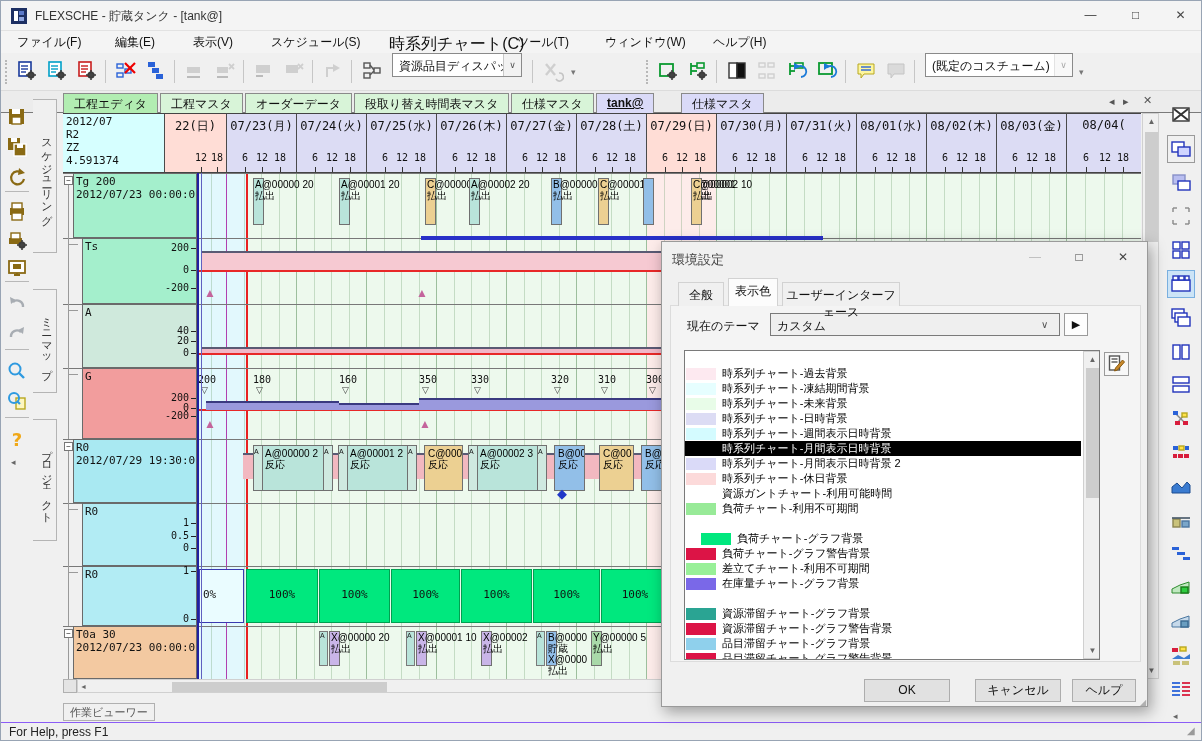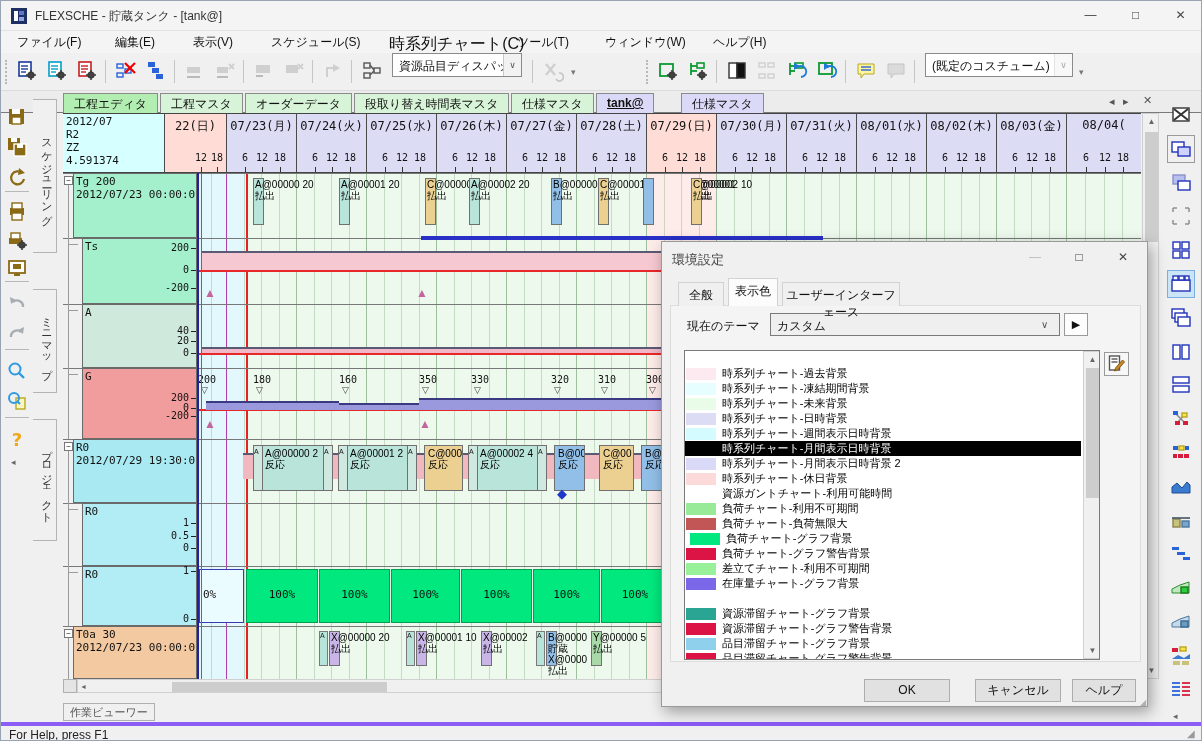--- a/index.html
+++ b/index.html
@@ -282,21 +282,21 @@
       <div class="dtab" style="position: absolute; left: 510px; background: rgb(216, 244, 216); font-weight: normal; text-decoration: none;">仕様マスタ</div>
       <div class="dtab" style="position: absolute; left: 595px; background: rgb(218, 218, 248); font-weight: bold; text-decoration: underline; text-align: center;">tank@</div>
       <div class="dtab" style="position: absolute; left: 680px; background: rgb(218, 218, 248); font-weight: normal; text-decoration: none;">仕様マスタ</div>
       <div style="position: absolute; left: 1108px; top: 4px; font-size: 11px; color: rgb(85, 85, 85);">◂</div>
       <div style="position: absolute; left: 1122px; top: 4px; font-size: 11px; color: rgb(85, 85, 85);">▸</div>
       <div style="position: absolute; left: 1142px; top: 3px; font-size: 11px; color: rgb(85, 85, 85);">✕</div>
     </div>
 
   <div class="abs" style="left:62px;top:702px;width:92px;height:18px;border:1px solid #b0b0b0;background:#f0f0f0;font-size:11px;color:#555;padding:1px 6px;">作業ビューワー</div>
 
-  <div class="abs" style="left:0;top:721px;width:1202px;height:18px;background:#f0f0f0;border-top:4px solid #8b5cf6;">
+  <div class="abs" style="left:0;top:721px;width:1202px;height:18px;background:#f0f0f0;border-top:1px solid #8b5cf6;">
     <span class="abs" style="left:8px;top:2px;font-size:12px;color:#222;">For Help, press F1</span>
     <span class="abs" style="left:1186px;top:2px;font-size:10px;color:#9a9a9a;">◢</span>
   </div>
   <div class="abs" style="left:0;top:739px;width:1202px;height:2px;background:#2b5797;"></div>
 <div class="sideicon" style="position: absolute; top: 102px;">
       <svg width="22" height="22" viewBox="0 0 22 22">
         <rect x="3" y="3" width="15" height="15" fill="#8a6a14"></rect>
         <rect x="6" y="3" width="8" height="5" fill="#fff"></rect>
         <rect x="6" y="11" width="9" height="7" fill="#fff" stroke="#8a6a14" stroke-width="1.4"></rect>
       </svg>
@@ -816,21 +816,21 @@
       <div class="tasklab" style="position: absolute; left: 11px; top: 2px;">A@00001 2
 反応</div>
     </div>
     <div class="gbar" style="position: absolute; left: 423px; top: 444px; width: 39px; height: 46px; background: rgb(236, 208, 146); overflow: hidden;">
       <div class="tasklab" style="position: absolute; left: 3px; top: 2px;">C@000
 反応</div>
     </div>
     <div class="gbar" style="position: absolute; left: 467px; top: 444px; width: 79px; height: 46px; background: rgb(185, 228, 218); overflow: hidden;">
       <div style="position: absolute; left: 0px; top: 0px; width: 9px; height: 44px; border-right: 1px solid rgb(112, 112, 112); font-size: 7px; line-height: 9px; padding-top: 1px; background: rgb(207, 233, 224);">A</div>
       <div style="position: absolute; left: 68px; top: 0px; width: 9px; height: 44px; border-left: 1px solid rgb(112, 112, 112); font-size: 7px; line-height: 9px; padding-top: 1px; background: rgb(207, 233, 224);">A</div>
-      <div class="tasklab" style="position: absolute; left: 11px; top: 2px;">A@00002 4
+      <div class="tasklab" style="position: absolute; left: 11px; top: 2px;">A@00002 3
 反応</div>
     </div>
     <div class="gbar" style="position: absolute; left: 553px; top: 444px; width: 31px; height: 46px; background: rgb(146, 191, 232); overflow: hidden;">
       <div class="tasklab" style="position: absolute; left: 3px; top: 2px;">B@000
 反応</div>
     </div>
     <div class="gbar" style="position: absolute; left: 598px; top: 444px; width: 35px; height: 46px; background: rgb(236, 208, 146); overflow: hidden;">
       <div class="tasklab" style="position: absolute; left: 3px; top: 2px;">C@00
 反応</div>
     </div>
@@ -964,25 +964,21 @@
           <span>時系列チャート-休日背景</span>
         </div>
         <div class="clist-item" style="position: absolute; left: 0px; top: 135px; width: 396px; height: 15px; background: rgb(255, 255, 255); color: rgb(0, 0, 0); display: flex;">
           <div class="sw" style="background: rgb(255, 255, 255);"></div>
           <span>資源ガントチャート-利用可能時間</span>
         </div>
         <div class="clist-item" style="position: absolute; left: 0px; top: 150px; width: 396px; height: 15px; background: rgb(255, 255, 255); color: rgb(0, 0, 0); display: flex;">
           <div class="sw" style="background: rgb(152, 234, 152);"></div>
           <span>負荷チャート-利用不可期間</span>
         </div>
-        <div class="clist-item" style="position: absolute; left: 0px; top: 165px; width: 396px; height: 15px; background: rgb(255, 255, 255); color: rgb(0, 0, 0); display: flex;">
-          <div class="sw" style="background: rgb(194, 86, 86);"></div>
-          <span>負荷チャート-負荷無限大</span>
-        </div>
-        <div class="clist-item" style="position: absolute; left: 4px; top: 180px; width: 396px; height: 15px; background: rgb(255, 255, 255); color: rgb(0, 0, 0); display: flex;">
+        <div class="clist-item" style="position: absolute; left: 15px; top: 180px; width: 396px; height: 15px; background: rgb(255, 255, 255); color: rgb(0, 0, 0); display: flex;">
           <div class="sw" style="background: rgb(0, 232, 126);"></div>
           <span>負荷チャート-グラフ背景</span>
         </div>
         <div class="clist-item" style="position: absolute; left: 0px; top: 195px; width: 396px; height: 15px; background: rgb(255, 255, 255); color: rgb(0, 0, 0); display: flex;">
           <div class="sw" style="background: rgb(220, 20, 70);"></div>
           <span>負荷チャート-グラフ警告背景</span>
         </div>
         <div class="clist-item" style="position: absolute; left: 0px; top: 210px; width: 396px; height: 15px; background: rgb(255, 255, 255); color: rgb(0, 0, 0); display: flex;">
           <div class="sw" style="background: rgb(152, 240, 152);"></div>
           <span>差立てチャート-利用不可期間</span>

